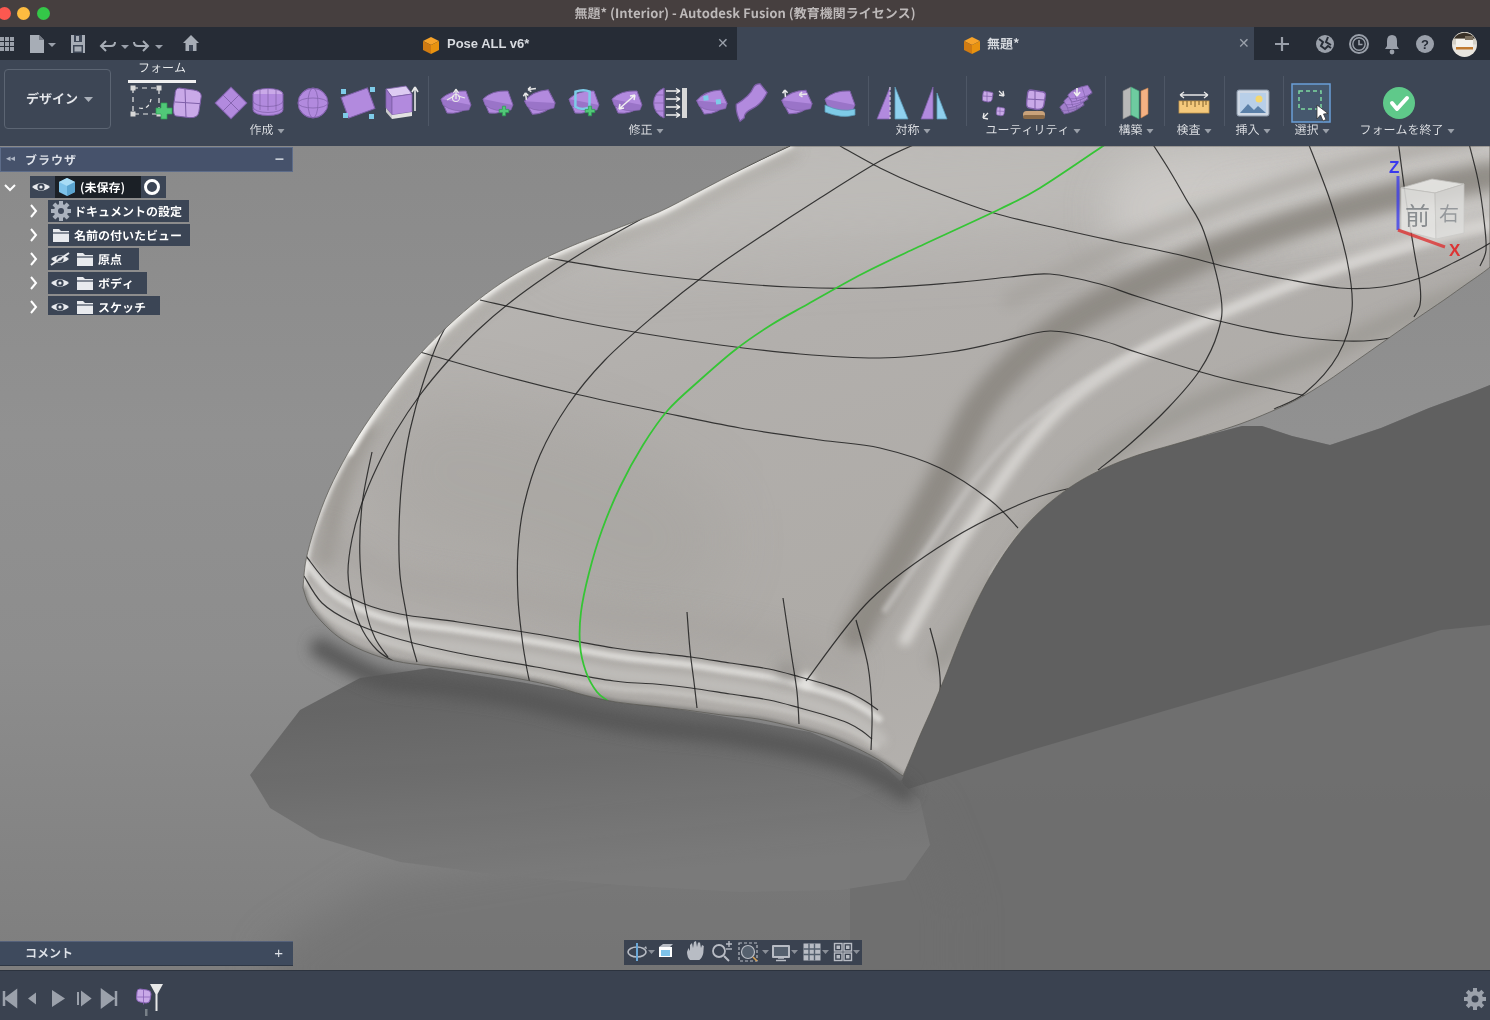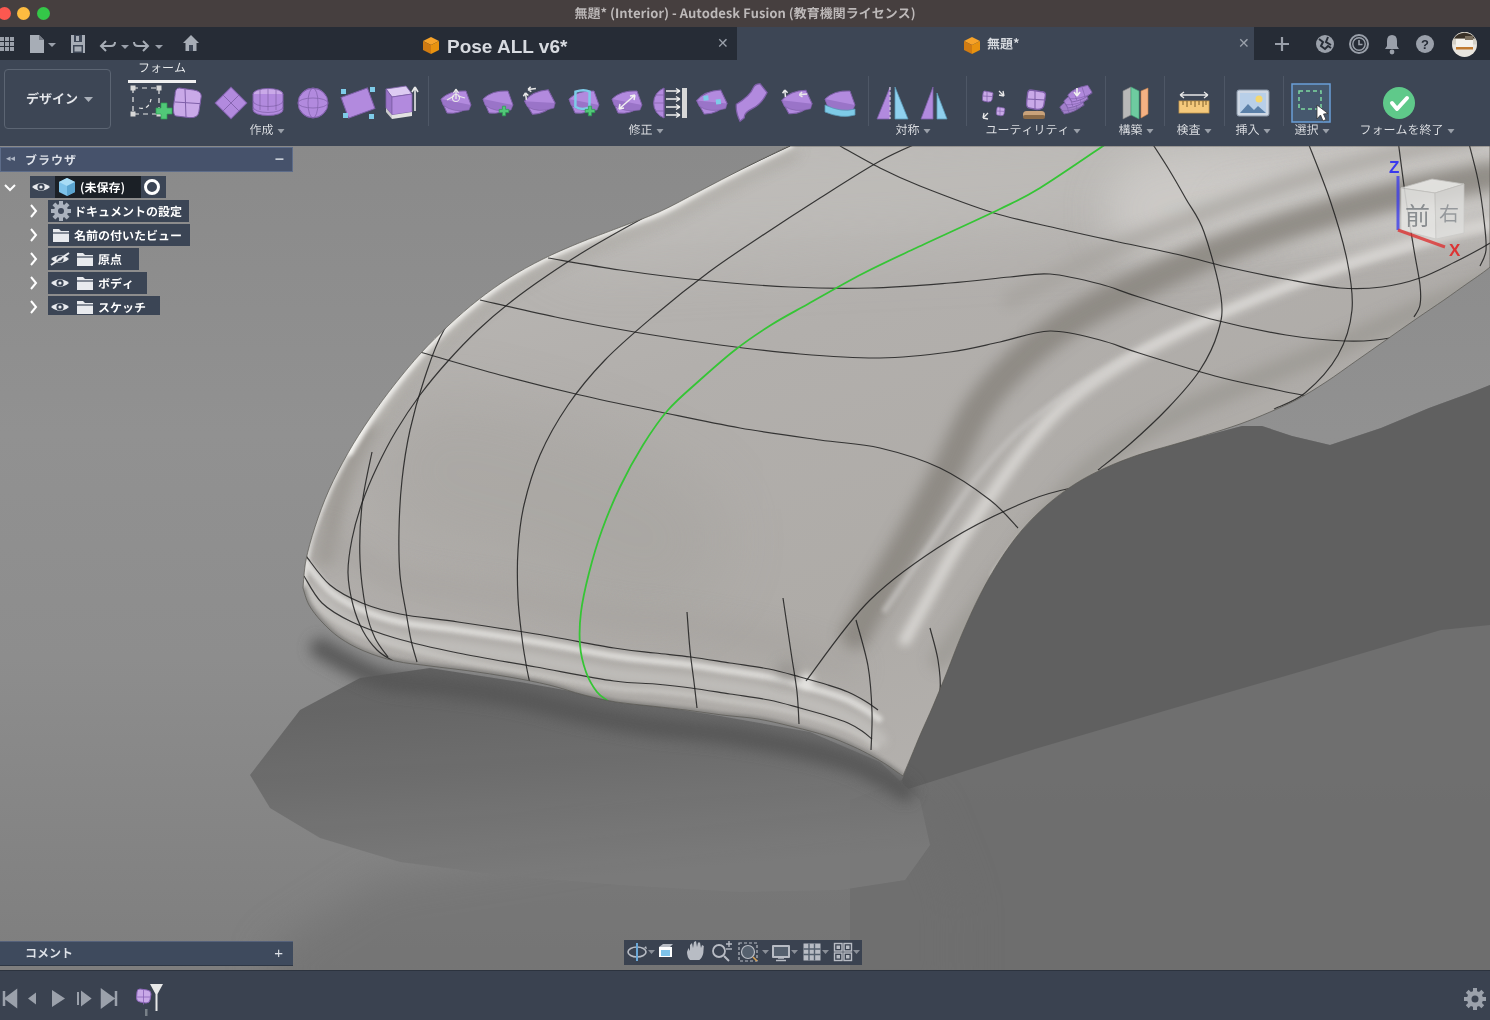--- a/index.html
+++ b/index.html
@@ -6,21 +6,21 @@
 html,body { width:1490px; height:1020px; overflow:hidden; background:#8e8e8e; font-family:"Liberation Sans",sans-serif; }
 #app { position:relative; width:1490px; height:1020px; }
 .abs { position:absolute; }
 svg { display:block; }
 
 #titlebar { position:absolute; left:0; top:0; width:1490px; height:27px; background:#463f3f; }
 .tl { position:absolute; top:7px; width:13px; height:13px; border-radius:50%; }
 
 #tabbar { position:absolute; left:0; top:27px; width:1490px; height:33px; background:#262c36; }
 #tab2bg { position:absolute; left:737px; top:0; width:517px; height:33px; background:#3d4655; }
-.tabtxt { position:absolute; top:9px; color:#d8dbe0; font-size:19px; font-weight:bold; }
+.tabtxt { position:absolute; top:9px; color:#d8dbe0; font-size:13px; font-weight:bold; }
 .tabx { position:absolute; top:8px; color:#9ba1ab; font-size:14px; }
 
 #toolbar { position:absolute; left:0; top:60px; width:1490px; height:86px; background:#3d4655; }
 #designbtn { position:absolute; left:4px; top:9px; width:107px; height:60px; border:1px solid #5c6573; border-radius:4px; color:#e4e6ea; font-size:13px; font-weight:bold; text-align:center; line-height:58px; }
 #formtab { position:absolute; left:128px; top:2px; width:68px; text-align:center; color:#e8eaec; font-size:12px; }
 #formtab .ul { margin-top:3px; height:3px; background:#f0f0f0; }
 .tdiv { position:absolute; top:16px; width:1px; height:50px; background:#4e5766; }
 
 #bheader { position:absolute; left:0; top:147px; width:293px; height:25px; background:#46526b; border:1px solid #5d6c89; color:#dfe3ea; }
 

